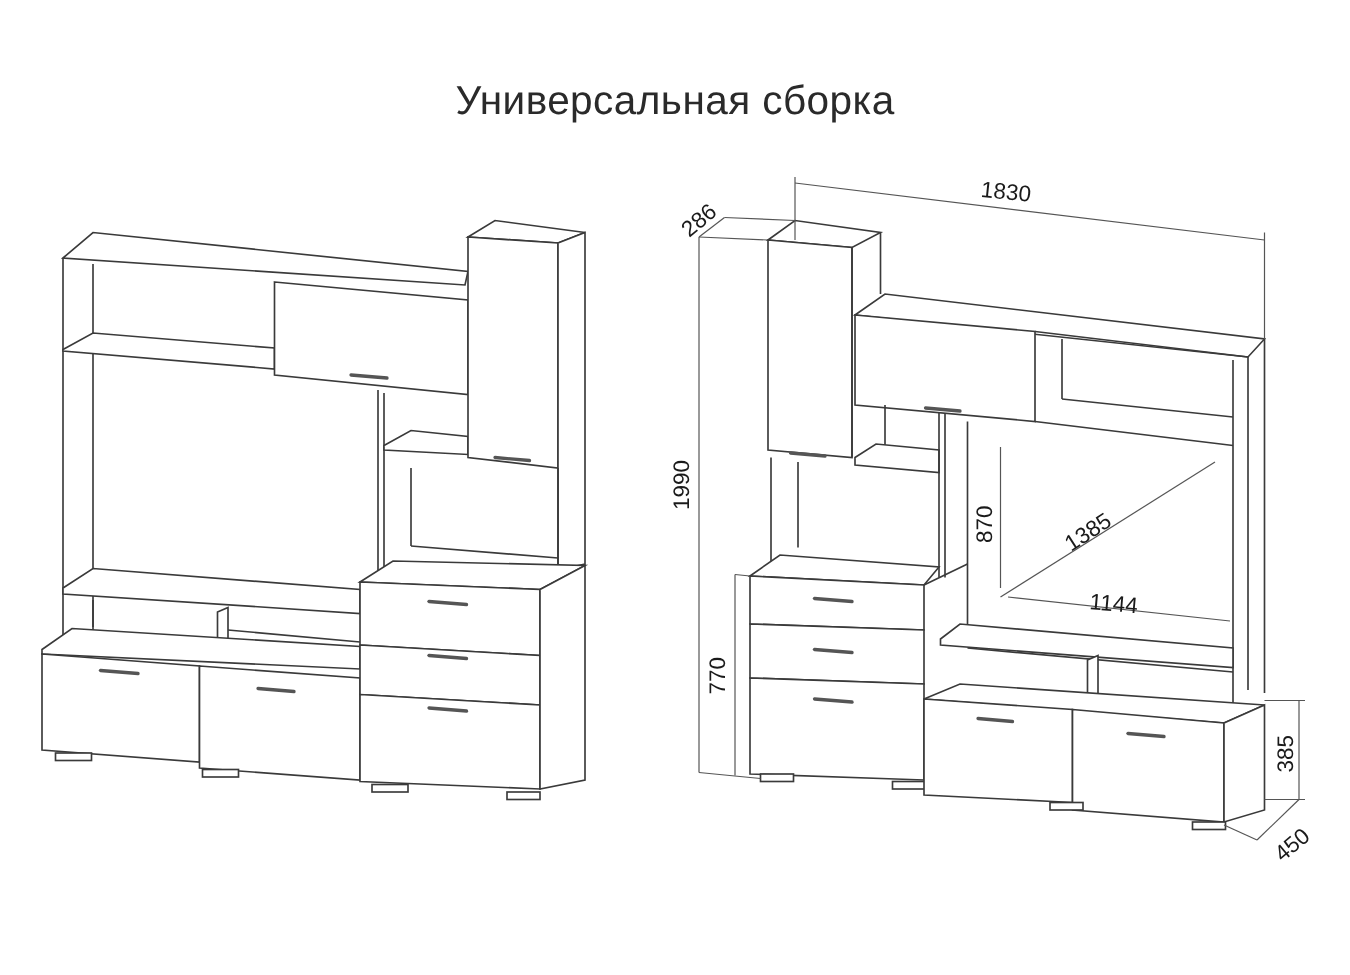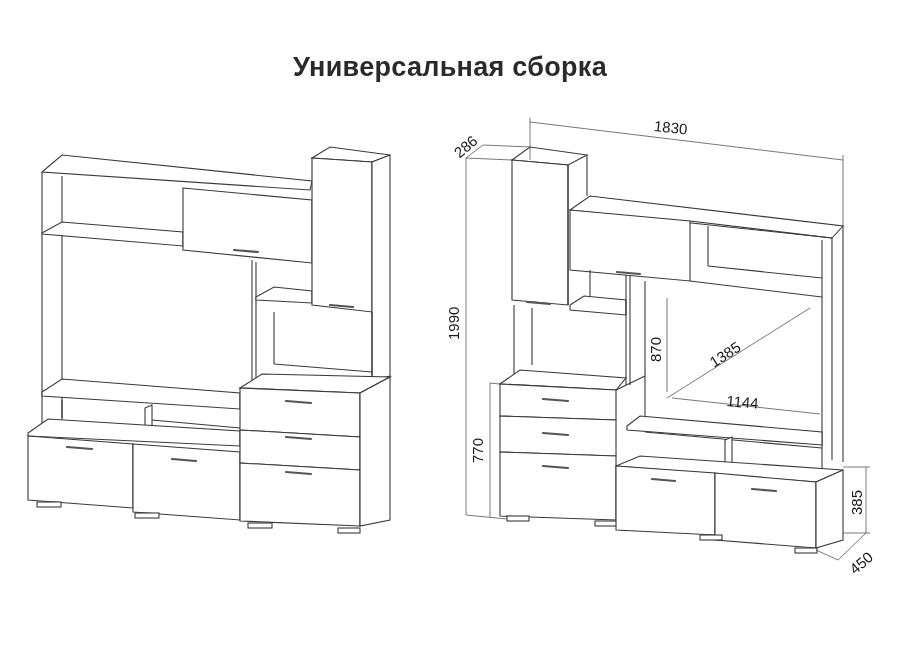--- a/index.html
+++ b/index.html
@@ -1,17 +1,17 @@
 <!DOCTYPE html>
 <html><head>
 <meta charset="utf-8">
 <style>
   html,body{margin:0;padding:0;background:#ffffff;}
   body{width:900px;height:650px;position:relative;overflow:hidden;font-family:"Liberation Sans",sans-serif;}
-  .title{position:absolute;left:0;top:52px;width:900px;text-align:center;font-size:27px;color:#2a2a2a;font-weight:bold;letter-spacing:0.3px;}
+  .title{position:absolute;left:0;top:52px;width:900px;text-align:center;font-size:27px;color:#2a2a2a;font-weight:normal;letter-spacing:0.3px;}
   svg{position:absolute;left:0;top:0;}
   .ln{stroke:#3a3a3a;stroke-width:1.1;fill:none;}
   .pnl{stroke:#3a3a3a;stroke-width:1.1;fill:#fff;}
   .hdl{stroke:#555;stroke-width:2.2;fill:none;stroke-linecap:round;}
   .dim{stroke:#555;stroke-width:0.8;fill:none;}
   .dimtxt{font-family:"Liberation Sans",sans-serif;font-size:15px;fill:#1a1a1a;}
 </style>
 </head>
 <body>
 

